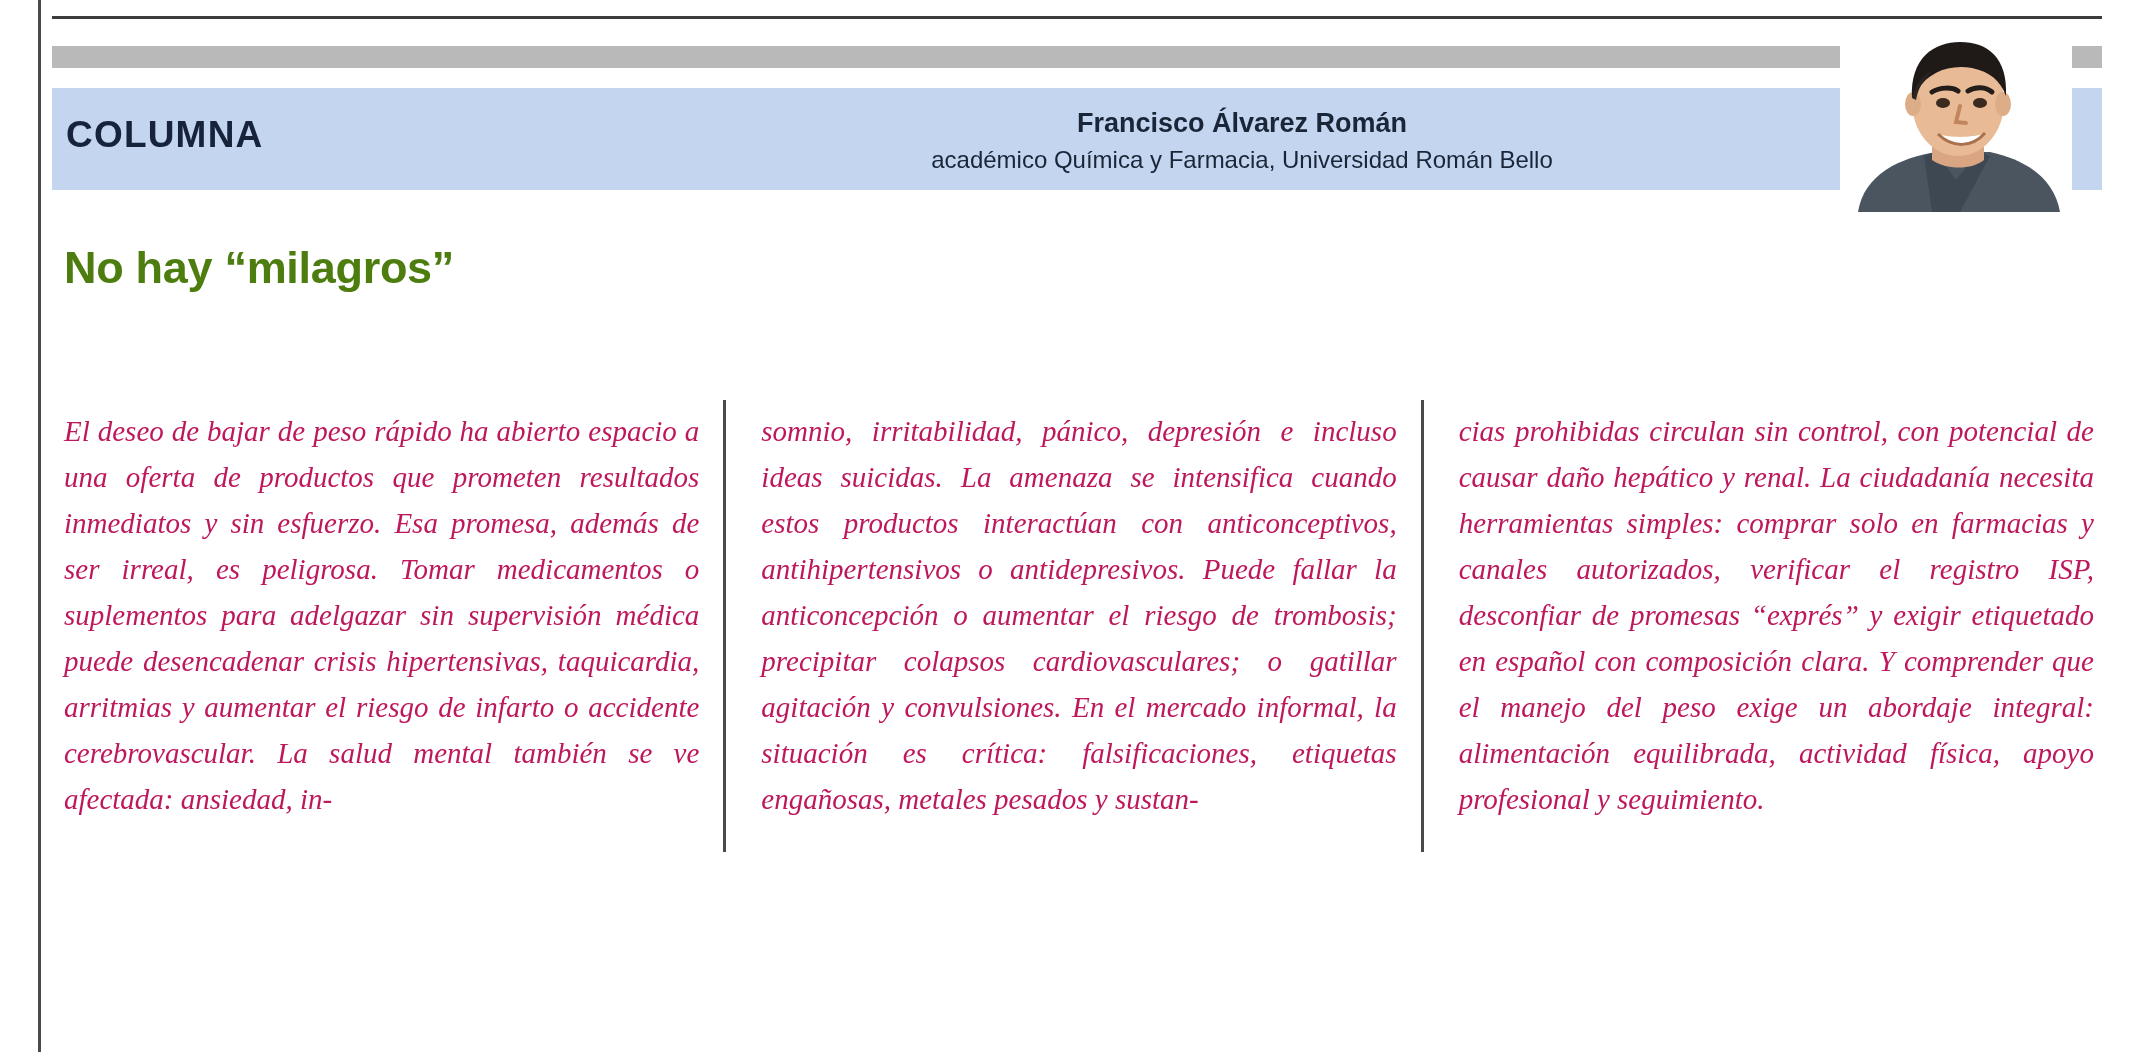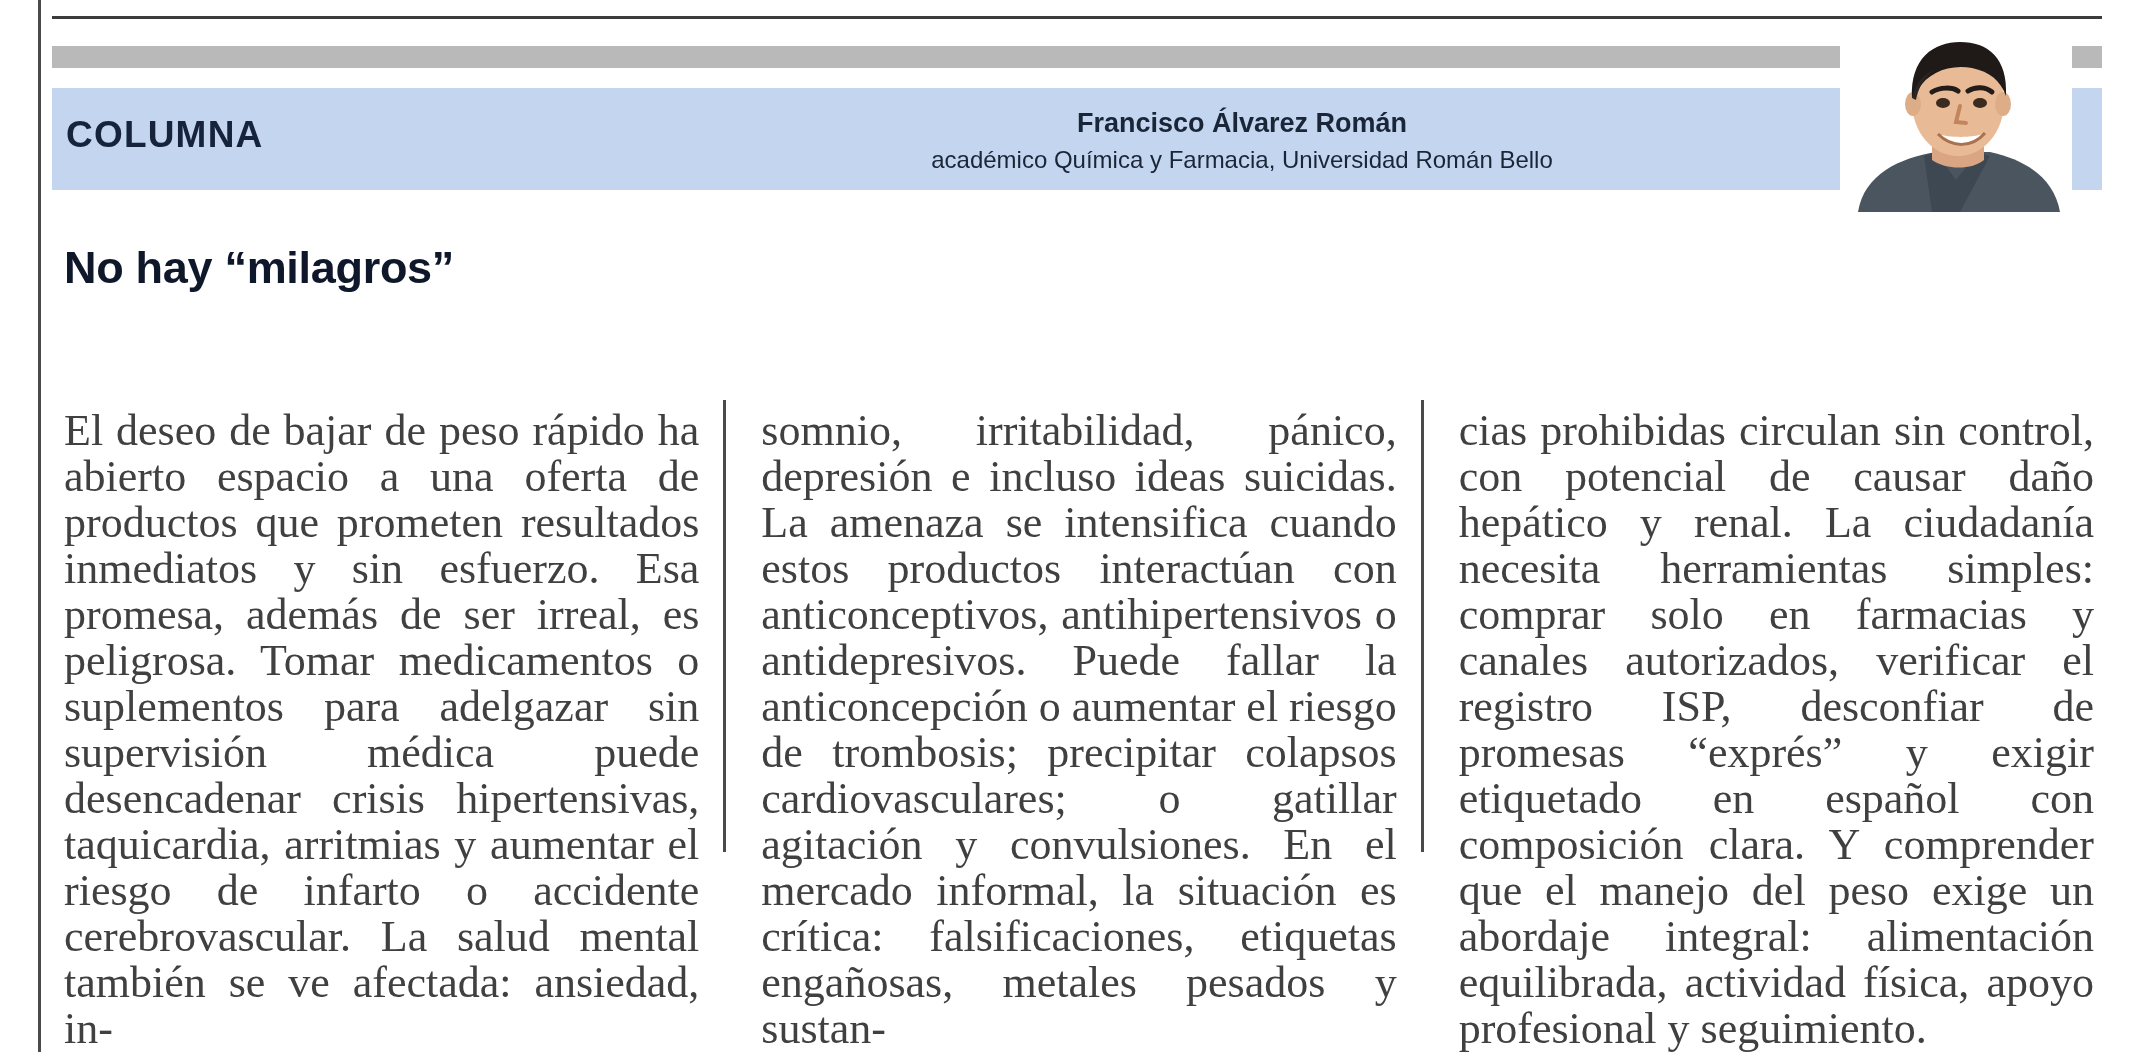--- a/index.html
+++ b/index.html
@@ -117,41 +117,42 @@
   .portrait svg { display: block; }
 
   
   .headline {
     position: absolute;
     left: 12px;
     top: 212px;
     font-family: "Liberation Sans", sans-serif;
     font-weight: bold;
     font-size: 45px;
-    color: #0f172a;
+    color: #4d7c0f;
     letter-spacing: -0.3px;
   }
 
   
   .columns {
     position: absolute;
     left: 12px;
     top: 408px;
     width: 2030px;
     display: flex;
     gap: 0;
   }
   .col {
     width: 640px;
     font-family: "Liberation Serif", serif;
-    font-size: 44px;
+    font-size: 29px;
     line-height: 46px;
     text-align: justify;
-    color: #404040;
+    color: #be185d;
     hyphens: manual;
+    font-style: italic;
   }
   .col + .col {
     margin-left: 24px;
     padding-left: 38px;
     position: relative;
   }
   .col.rule::before {
     content: "";
     position: absolute;
     left: 0;

